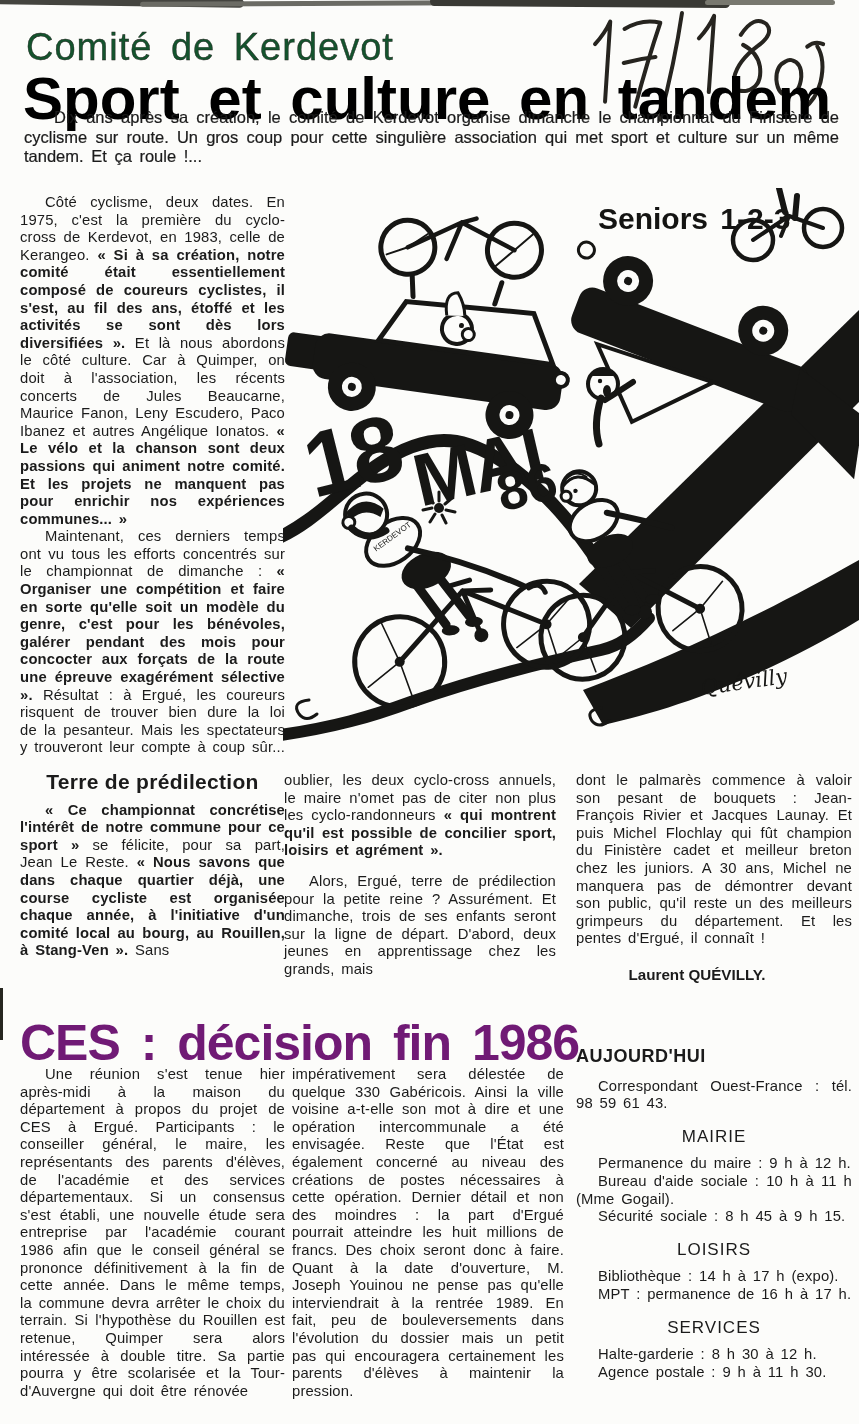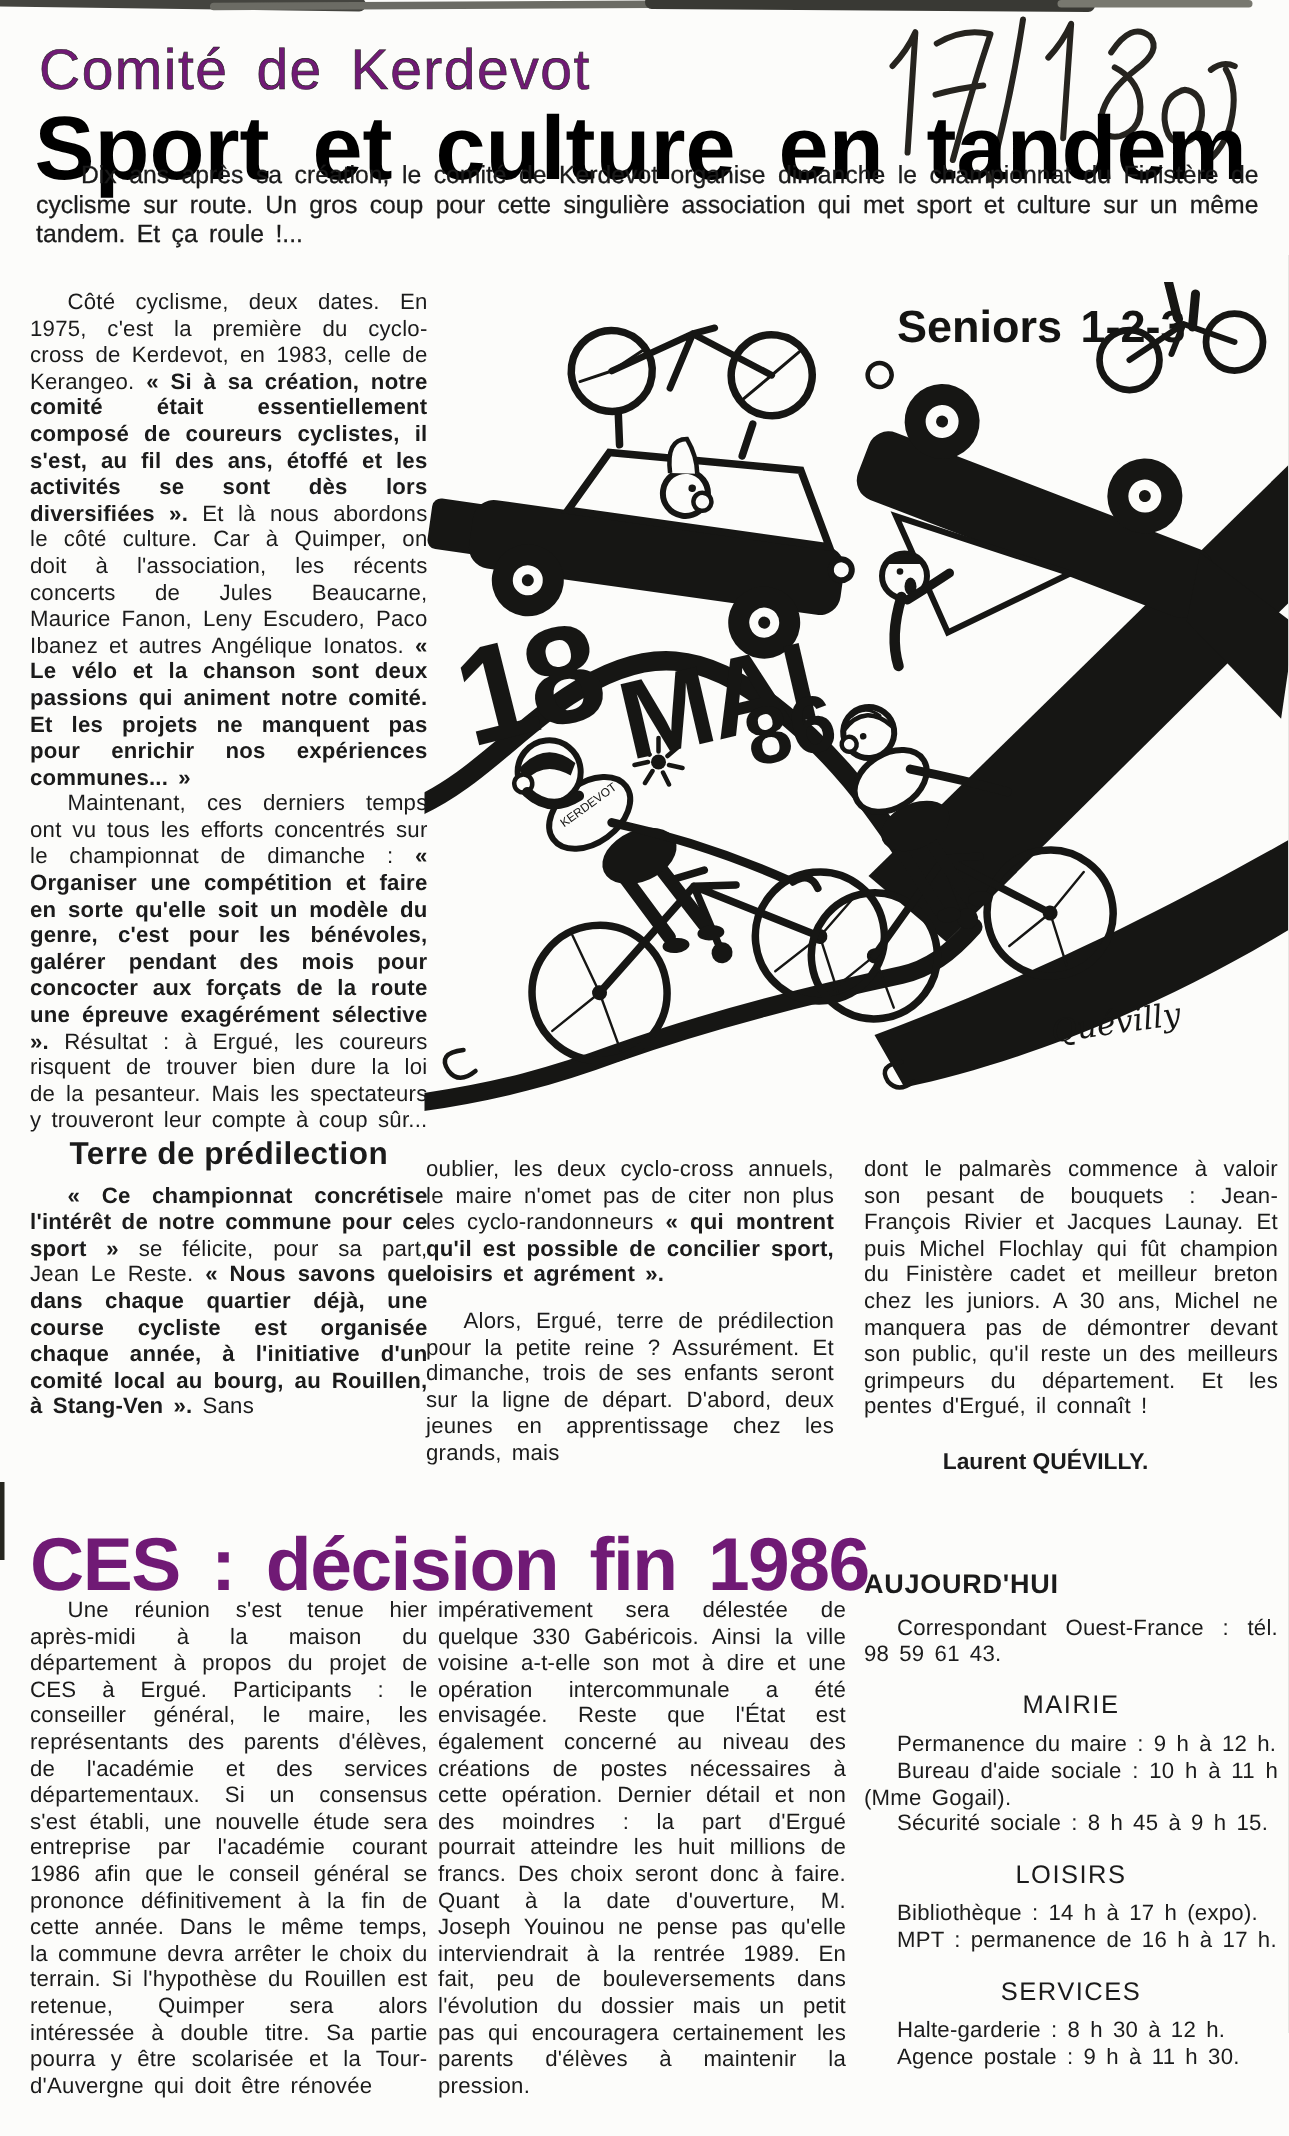--- a/index.html
+++ b/index.html
@@ -15,41 +15,41 @@
   .tear.t2 { left:140px; top:1px; width:330px; height:5px; background:#6b6b64; transform:rotate(-0.3deg); border-radius:3px; }
   .tear.t3 { left:430px; top:-2px; width:300px; height:9px; background:#393934; border-radius:5px; transform:rotate(0.4deg); }
   .tear.t4 { left:705px; top:0px; width:130px; height:5px; background:#78786f; border-radius:3px; }
   .nick { position:absolute; left:0; top:988px; width:3px; height:52px; background:#26261f; }
 
   .annotation { position:absolute; left:580px; top:6px; width:262px; height:128px; transform:rotate(-2deg); }
   .annotation path { stroke:#26241f; stroke-width:4; fill:none; stroke-linecap:round; stroke-linejoin:round; }
 
   .kicker {
     position:absolute; left:26px; top:26px; font-size:38px; letter-spacing:1px; word-spacing:7px;
-    color:#701a75; -webkit-text-stroke:0.4px #22221f;
+    color:#14532d; -webkit-text-stroke:0.4px #22221f;
   }
   .headline1 {
     position:absolute; left:23px; top:64px; font-size:60px; font-weight:bold;
     letter-spacing:0px; word-spacing:12px; color:#000000;
   }
   .lead {
     position:absolute; left:24px; top:108px; width:815px;
     font-size:16.5px; line-height:19.5px; text-align:justify; text-indent:30px;
     word-spacing:3px; -webkit-text-stroke:0.2px #1b1b1b;
   }
 
   .col { position:absolute; text-align:justify; font-size:14.8px; line-height:17.6px; }
   .col p { text-indent:25px; word-spacing:2.5px; letter-spacing:0.15px; }
   .col b { font-weight:bold; }
 
   .col1  { left:20px;  top:194px;  width:265px; }
   .col2  { left:284px; top:772px;  width:272px; }
   .col3  { left:576px; top:772px;  width:276px; }
 
-  .subhead { text-align:center; font-weight:bold; font-size:21px; margin:4px 0 11px; letter-spacing:0.3px; }
+  .subhead { text-align:center; font-weight:bold; font-size:21px; margin:16px 0 11px; letter-spacing:0.3px; }
   .byline { margin-top:18px; font-weight:bold; text-align:center; padding-right:34px; font-size:15.2px; }
 
   .seniors { position:absolute; left:598px; top:202px; font-size:30px; font-weight:bold; word-spacing:4px; color:#141412; }
   .cartoon { position:absolute; left:283px; top:188px; width:576px; height:580px; }
   .cartoon .ln { stroke:#161614; fill:none; stroke-linecap:round; stroke-linejoin:round; }
   .cartoon .fill { fill:#161614; stroke:none; }
   .cartoon .wht { fill:#fcfcfa; stroke:#161614; }
   .cartoon text { font-family:"Liberation Sans", sans-serif; fill:#161614; }
 
   .headline2 {

